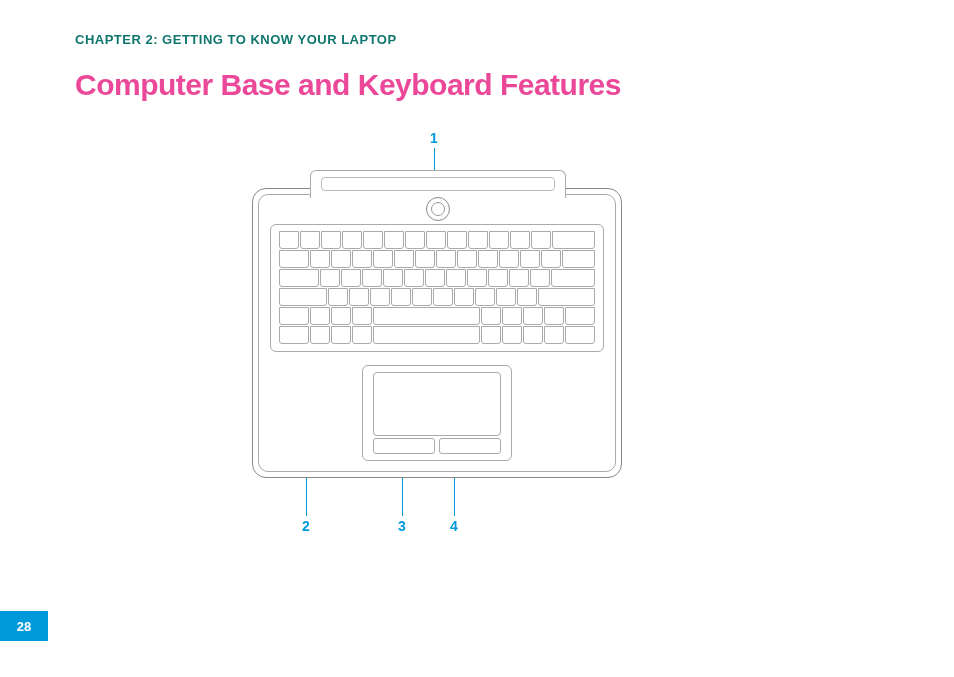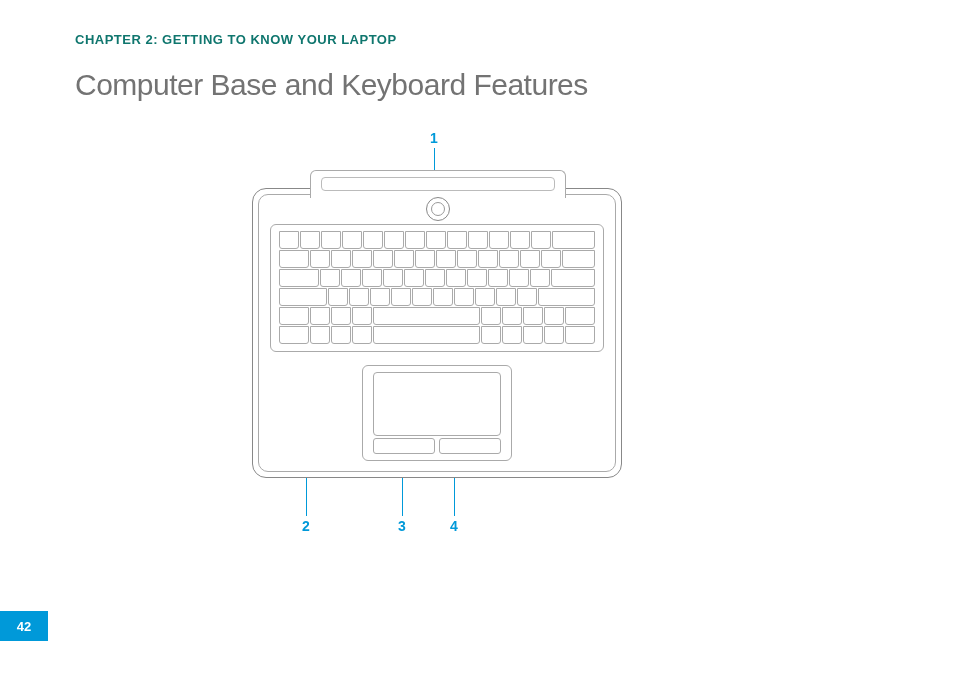--- a/index.html
+++ b/index.html
@@ -18,22 +18,22 @@
       font-size: 13px;
       font-weight: bold;
       color: #0f766e;
       letter-spacing: 0.5px;
     }
     .page-title {
       position: absolute;
       top: 68px;
       left: 75px;
       font-size: 30px;
-      font-weight: 400;
-      color: #737373;
+      font-weight: 700;
+      color: #ec4899;
       letter-spacing: -0.5px;
     }
     .diagram-area {
       position: absolute;
       top: 130px;
       left: 240px;
       width: 420px;
       height: 410px;
     }
     .callout {
@@ -316,13 +316,13 @@
     <div class="touchpad-well">
       <div class="touchpad"></div>
       <div class="tp-buttons">
         <div class="tp-btn"></div>
         <div class="tp-btn"></div>
       </div>
     </div>
   </div>
 </div>
 
-<div class="page-number-tab">42</div>
+<div class="page-number-tab">28</div>
 
 </body></html>

